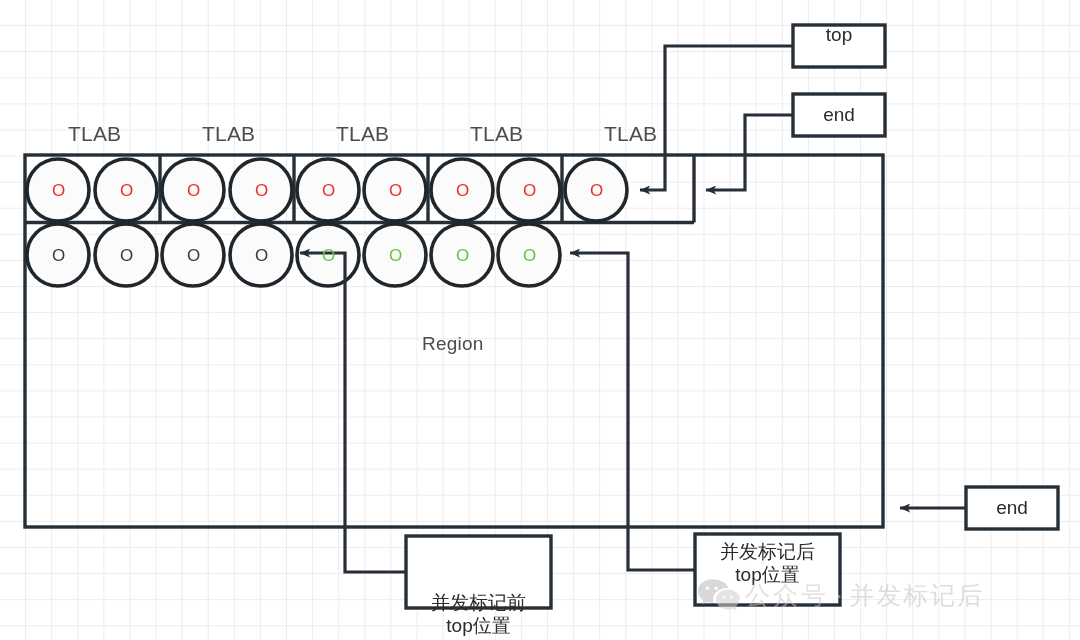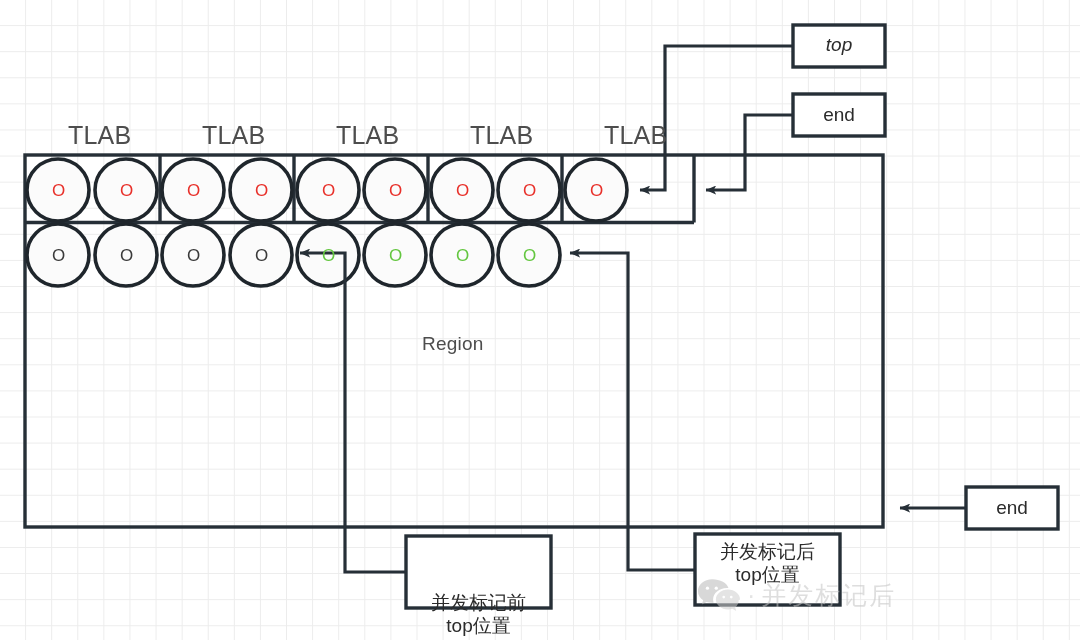--- a/index.html
+++ b/index.html
@@ -21,21 +21,21 @@
   }
   #svgroot{position:absolute;left:0;top:0;width:1080px;height:640px;}
   .lbl{
     position:absolute;
     color:#4d4d4d;
     font-size:19px;
     line-height:1;
     white-space:nowrap;
     letter-spacing:0.2px;
   }
-  .tlab-label{font-size:25px;color:#4d4d4d;}
+  .tlab-label{font-size:21px;color:#4d4d4d;}
   .region-label{font-size:19px;color:#4d4d4d;}
   .boxtext{
     position:absolute;
     display:flex;align-items:center;justify-content:center;
     text-align:center;
     color:#2b2b2b;
     font-size:19px;
     line-height:1.22;
     white-space:pre-line;
     pointer-events:none;
@@ -151,34 +151,35 @@
 
   <div class="objlbl" style="left:52px;top:247px;color:#3a3a3a;">O</div>
   <div class="objlbl" style="left:120px;top:247px;color:#3a3a3a;">O</div>
   <div class="objlbl" style="left:187px;top:247px;color:#3a3a3a;">O</div>
   <div class="objlbl" style="left:255px;top:247px;color:#3a3a3a;">O</div>
   <div class="objlbl" style="left:322px;top:247px;color:#63c63f;">O</div>
   <div class="objlbl" style="left:389px;top:247px;color:#63c63f;">O</div>
   <div class="objlbl" style="left:456px;top:247px;color:#63c63f;">O</div>
   <div class="objlbl" style="left:523px;top:247px;color:#63c63f;">O</div>
 
-  <div class="boxtext" style="left:793px;top:25px;width:92px;height:40px;font-style:italic;">top</div>
+  <div class="boxtext" style="left:793px;top:15px;width:92px;height:40px;">top</div>
   <div class="boxtext" style="left:793px;top:94px;width:92px;height:42px;">end</div>
   <div class="boxtext" style="left:966px;top:487px;width:92px;height:42px;">end</div>
   <div class="boxtext" style="left:406px;top:536px;width:145px;height:72px;margin-top:42px;">并发标记前
 top位置</div>
   <div class="boxtext" style="left:695px;top:534px;width:145px;height:58px;">并发标记后
 top位置</div>
 
   <div id="watermark">
     <svg class="wm-logo" viewBox="0 0 64 50">
       <path d="M22 2C10.4 2 1 9.8 1 19.4c0 5.4 3 10.2 7.7 13.4l-1.9 6.1 6.9-3.6c2.5.7 5.2 1.1 8.3 1.1.7 0 1.4 0 2.1-.1-.5-1.5-.8-3-.8-4.6 0-9.4 9.1-17 20.3-17 .8 0 1.5 0 2.3.1C44 7.6 34 2 22 2z" fill="#b9b9b9"></path>
       <path d="M63 31.7C63 23.6 55 17 45.2 17S27.4 23.6 27.4 31.7c0 8.1 8 14.7 17.8 14.7 2.3 0 4.5-.4 6.5-1l5.6 3-1.5-5c3.2-2.7 5.2-6.4 5.2-10.7z" fill="#cfcfcf"></path>
       <circle cx="15" cy="15" r="2.4" fill="#ffffff"></circle>
       <circle cx="28" cy="15" r="2.4" fill="#ffffff"></circle>
       <circle cx="39" cy="28" r="2" fill="#ffffff"></circle>
       <circle cx="50" cy="28" r="2" fill="#ffffff"></circle>
     </svg>
+    <span class="wm-text">公众号</span>
     <span class="wm-sep">·</span>
     <span class="wm-name">并发标记后</span>
   </div>
 
 </div>
 
 </body></html>

